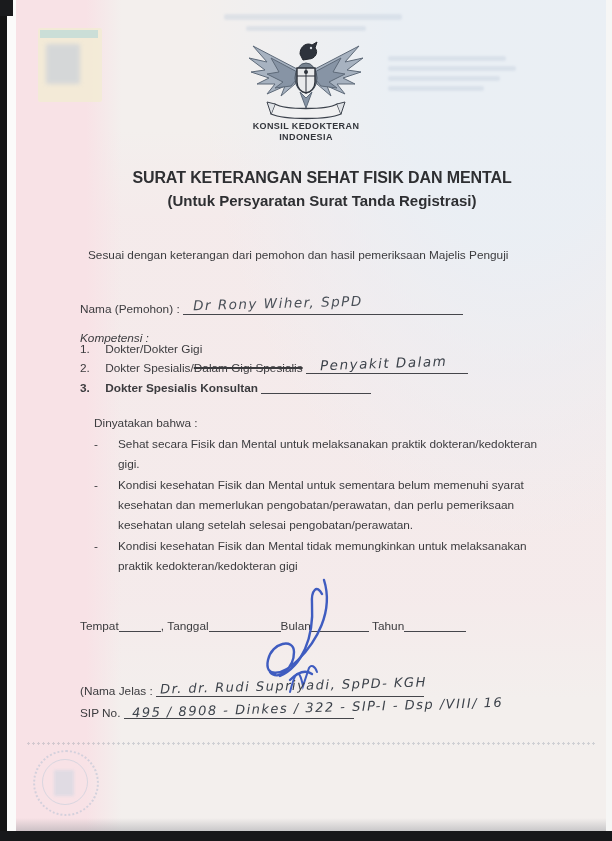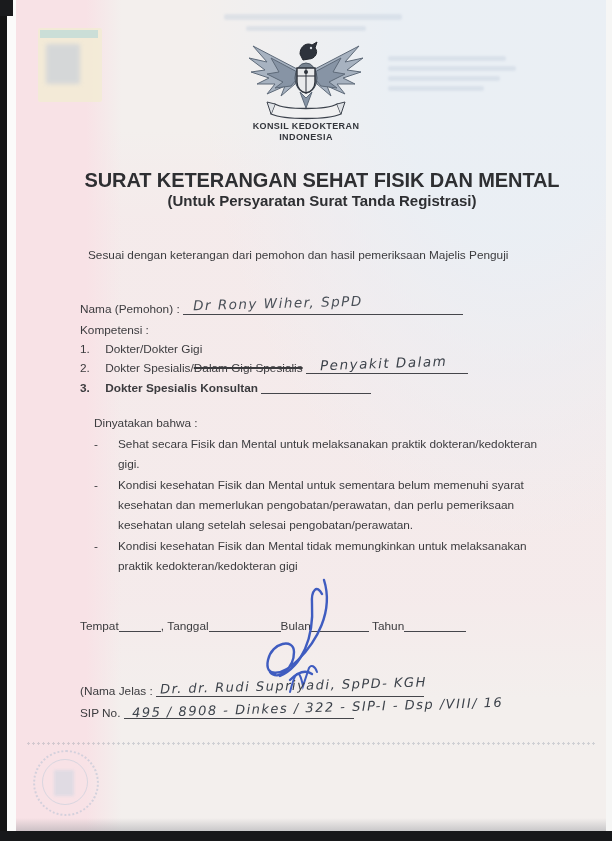--- a/index.html
+++ b/index.html
@@ -39,21 +39,21 @@
   .halftone-band{position:absolute;left:10px;top:741px;width:570px;height:5px;opacity:.35;
     background-image:radial-gradient(#8d97a5 30%, transparent 32%);background-size:5px 5px;}
 
   
   .emblem{position:absolute;left:229px;top:32px;width:122px;height:90px;}
   .org{position:absolute;left:190px;top:121px;width:200px;text-align:center;color:#33363c;
     font-weight:bold;font-size:9px;letter-spacing:.4px;line-height:11px;}
 
   
   .title1{position:absolute;left:56px;top:169px;width:500px;text-align:center;
-    font-weight:bold;font-size:20px;color:#2e2f32;letter-spacing:-.1px;}
+    font-weight:bold;font-size:16px;color:#2e2f32;letter-spacing:-.1px;}
   .title2{position:absolute;left:56px;top:192px;width:500px;text-align:center;
     font-weight:bold;font-size:15px;color:#2e2f32;}
 
   .bodytxt{color:#3b3b3e;font-size:11.8px;line-height:20px;}
   .intro{position:absolute;left:72px;top:245px;width:480px;}
 
   
   .row{position:absolute;white-space:nowrap;}
   .fill-line{display:inline-block;border-bottom:1.5px solid #45464b;height:14px;vertical-align:-2px;position:relative;}
   .hw{font-family:"DejaVu Sans",sans-serif;font-style:italic;color:#4a5058;letter-spacing:1.5px;}
@@ -134,21 +134,21 @@
       <div>Sesuai dengan keterangan dari pemohon dan hasil pemeriksaan Majelis Penguji</div>
     </div>
 
     <div class="row bodytxt" style="left:64px;top:299px;">
       <span>Nama (Pemohon) :</span>
       <span class="fill-line" style="width:280px;">
         <span class="hw hw-abs" style="left:10px;bottom:1px;font-size:13.5px;transform:rotate(-1.5deg);">Dr Rony Wiher,  SpPD</span>
       </span>
     </div>
 
-    <div class="row bodytxt" style="left:64px;top:320px;">Kompetensi :</div>
+    <div class="row bodytxt" style="left:64px;top:328px;font-style:italic;">Kompetensi :</div>
 
     <div class="row bodytxt" style="left:64px;top:339px;">
       <span class="num">1.</span>
       <span>Dokter/Dokter Gigi</span>
     </div>
 
     <div class="row bodytxt" style="left:64px;top:358px;">
       <span class="num">2.</span>
       <span>Dokter Spesialis/</span><span class="struck">Dalam Gigi Spesialis</span>
       <span class="fill-line" style="width:162px;">

